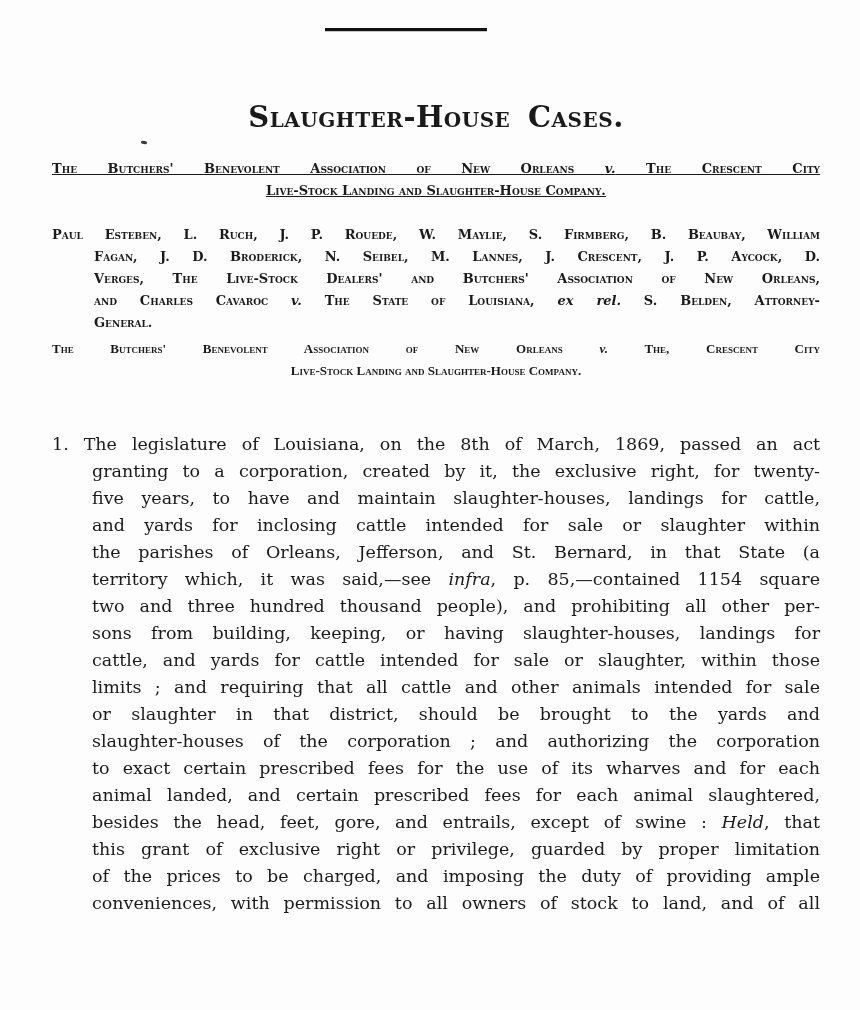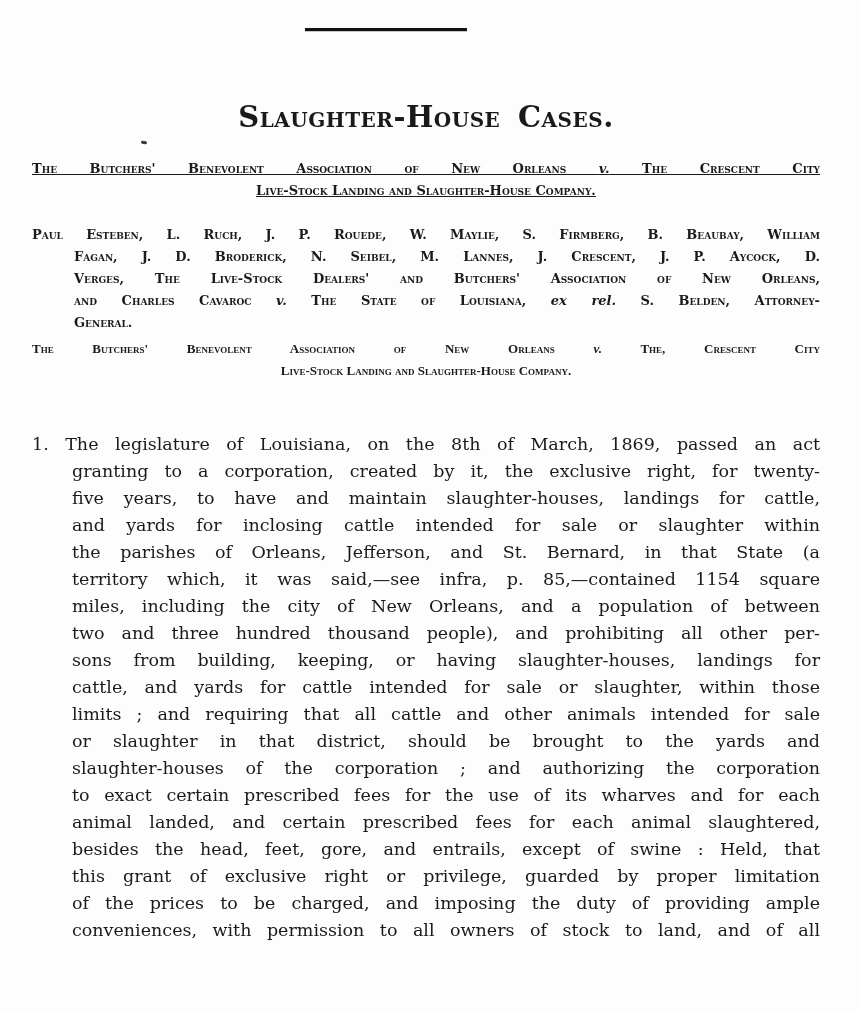--- a/index.html
+++ b/index.html
@@ -1,21 +1,21 @@
 <!DOCTYPE html>
 <html><head>
 <meta charset="utf-8">
 <style>
   html, body { margin: 0; padding: 0; background: #fdfdfd; }
   .page {
     position: relative;
     width: 860px;
     height: 1010px;
     box-sizing: border-box;
-    padding: 28px 40px 0 32px;
+    padding: 28px 40px 0 52px;
     background: #fdfdfd;
     color: #1a1a1a;
     font-family: "DejaVu Serif", serif;
     overflow: hidden;
   }
   .rule {
     width: 162px;
     height: 3px;
     margin-left: 273px;
     background: #121212;
@@ -54,21 +54,21 @@
   .jl { text-align: justify; text-align-last: justify; }
   .cl { text-align: left; text-align-last: center; }
   .ll { text-align: center; text-align-last: left; }
   .ind { padding-left: 42px; }
   .headnote {
     margin-top: 49px;
     font-size: 17.5px;
     line-height: 27px;
   }
   .headnote .ind { padding-left: 40px; }
-  .it { }
+  .it { font-style: italic; }
 </style>
 </head>
 <body>
 
 <div class="page">
 
   <div class="rule"></div>
 
   <div class="title">Slaughter-House Cases.</div>
 
@@ -92,21 +92,20 @@
     <div class="cl">Live-Stock Landing and Slaughter-House Company.</div>
   </div>
 
   <div class="headnote">
     <div class="jl">1. The legislature of Louisiana, on the 8th of March, 1869, passed an act</div>
     <div class="jl ind">granting to a corporation, created by it, the exclusive right, for twenty-</div>
     <div class="jl ind">five years, to have and maintain slaughter-houses, landings for cattle,</div>
     <div class="jl ind">and yards for inclosing cattle intended for sale or slaughter within</div>
     <div class="jl ind">the parishes of Orleans, Jefferson, and St. Bernard, in that State (a</div>
     <div class="jl ind"><span>territory which, it was said,—see </span><span class="it">infra</span><span>, p. 85,—contained 1154 square</span></div>
-    <div class="jl ind">miles, including the city of New Orleans, and a population of between</div>
     <div class="jl ind">two and three hundred thousand people), and prohibiting all other per-</div>
     <div class="jl ind">sons from building, keeping, or having slaughter-houses, landings for</div>
     <div class="jl ind">cattle, and yards for cattle intended for sale or slaughter, within those</div>
     <div class="jl ind">limits ; and requiring that all cattle and other animals intended for sale</div>
     <div class="jl ind">or slaughter in that district, should be brought to the yards and</div>
     <div class="jl ind">slaughter-houses of the corporation ; and authorizing the corporation</div>
     <div class="jl ind">to exact certain prescribed fees for the use of its wharves and for each</div>
     <div class="jl ind">animal landed, and certain prescribed fees for each animal slaughtered,</div>
     <div class="jl ind"><span>besides the head, feet, gore, and entrails, except of swine : </span><span class="it">Held</span><span>, that</span></div>
     <div class="jl ind">this grant of exclusive right or privilege, guarded by proper limitation</div>

